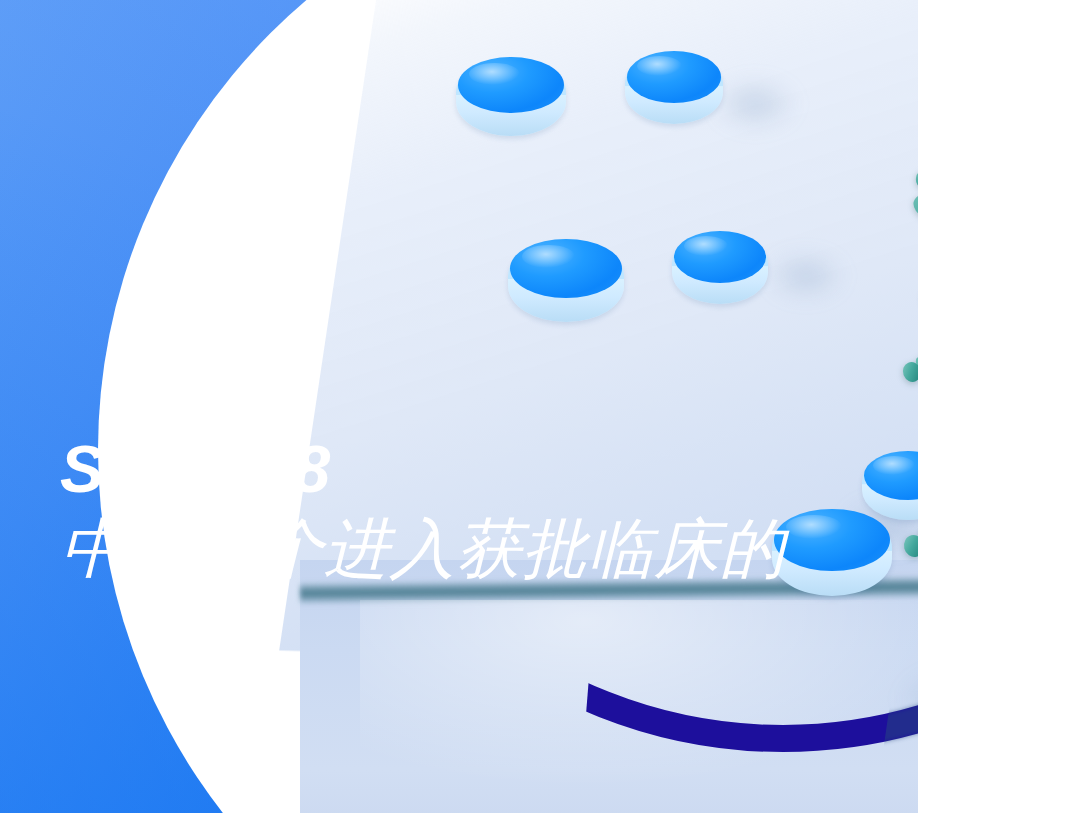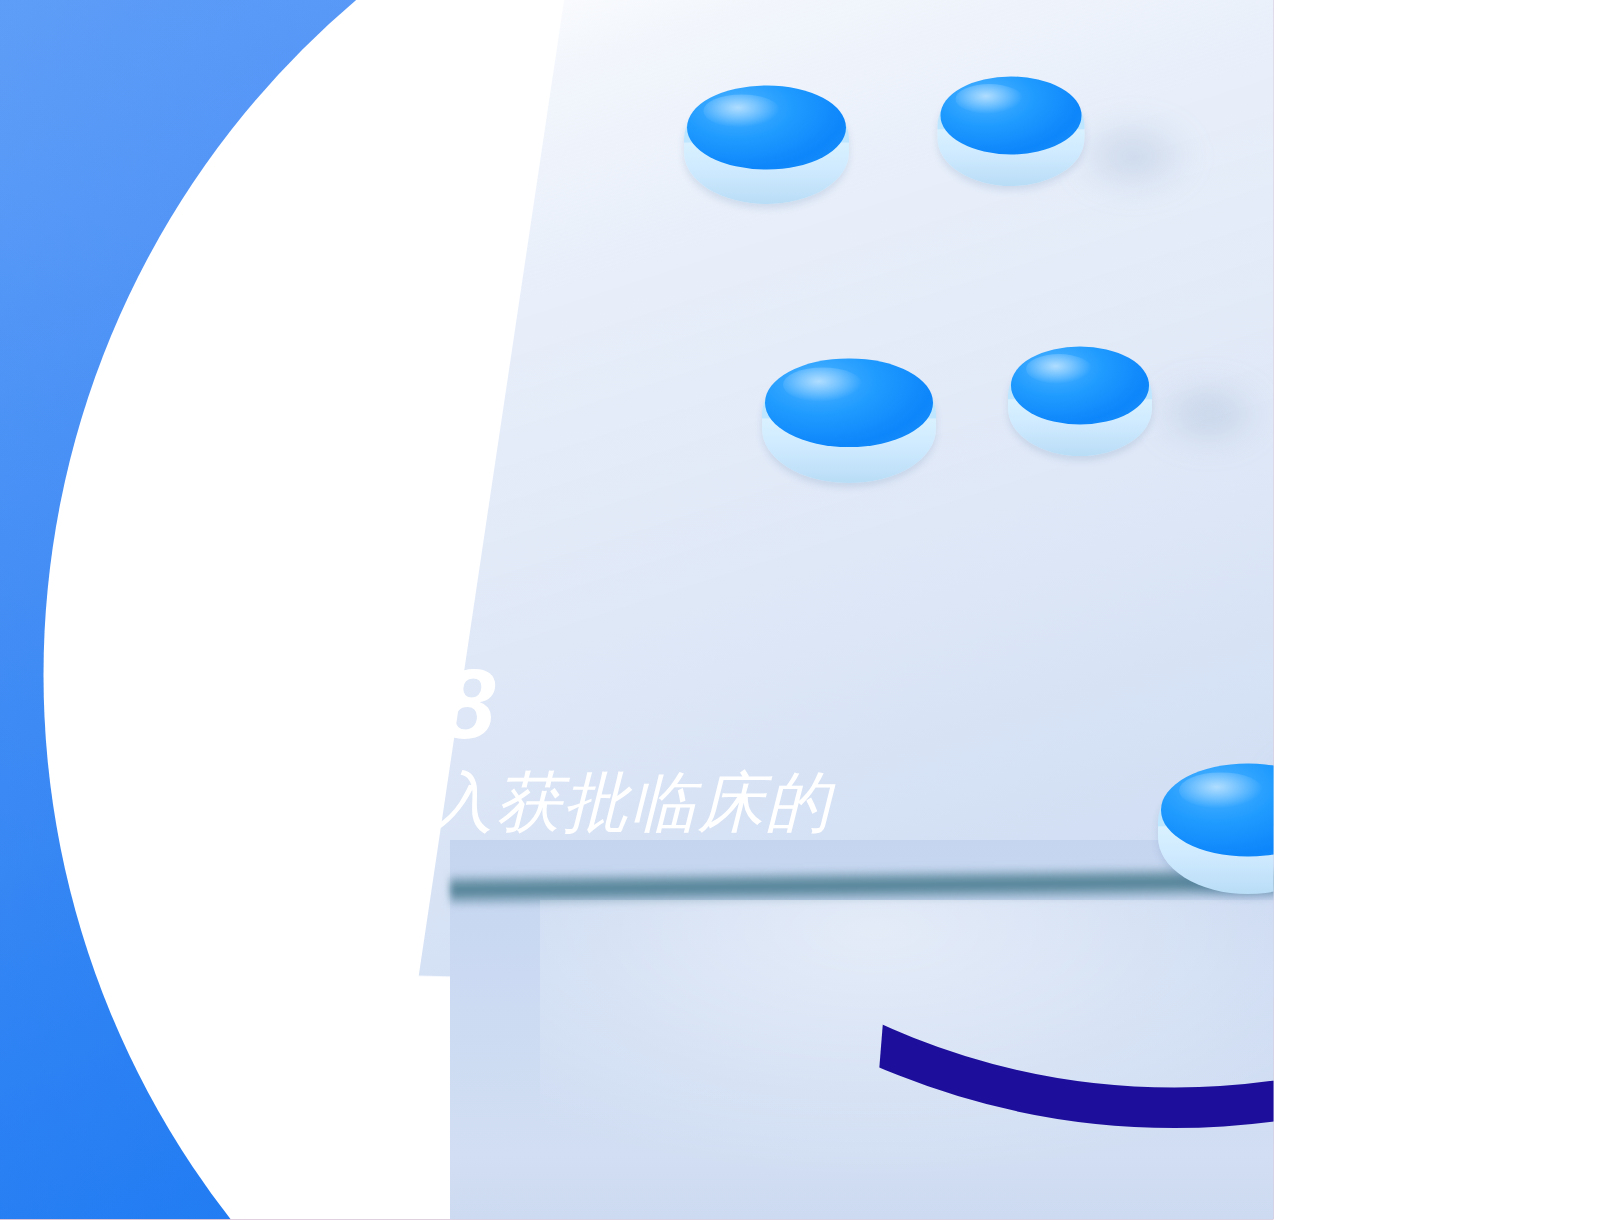--- a/index.html
+++ b/index.html
@@ -1,22 +1,22 @@
 <!DOCTYPE html>
 <html><head>
 <meta charset="utf-8">
 <style>
   html,body{margin:0;padding:0;background:#fff;}
   body{font-family:"Liberation Sans","DejaVu Sans",sans-serif;}
 
   #poster{
     position:relative;
-    width:849px;height:813px;
+    width:918px;height:813px;
     overflow:hidden;
-    background:#ef4444;
+    background:#404040;
   }
 
   
   .bg-gradient{
     position:absolute;inset:0;
     background:linear-gradient(118deg,#5b9cf7 0%,#4e92f6 22%,#2f81f4 52%,#0c73f1 78%,#0670f0 100%);
   }
   .bg-gradient-2{
     position:absolute;inset:0;
     background:linear-gradient(200deg,rgba(110,165,250,.55) 0%,rgba(80,145,248,0) 38%,rgba(6,112,240,.45) 100%);
@@ -161,21 +161,21 @@
   .title-main{
     font-size:66px;
     font-weight:700;
     font-style:italic;
     letter-spacing:1px;
     line-height:1.02;
     margin:0 0 6px 0;
     white-space:nowrap;
   }
   .title-sub{
-    font-size:44px;
+    font-size:65px;
     font-weight:400;
     font-style:italic;
     line-height:1.22;
     margin:0;
     letter-spacing:1px;
     white-space:nowrap;
   }
   .title-sub .ln{display:block;}
 </style>
 </head>

